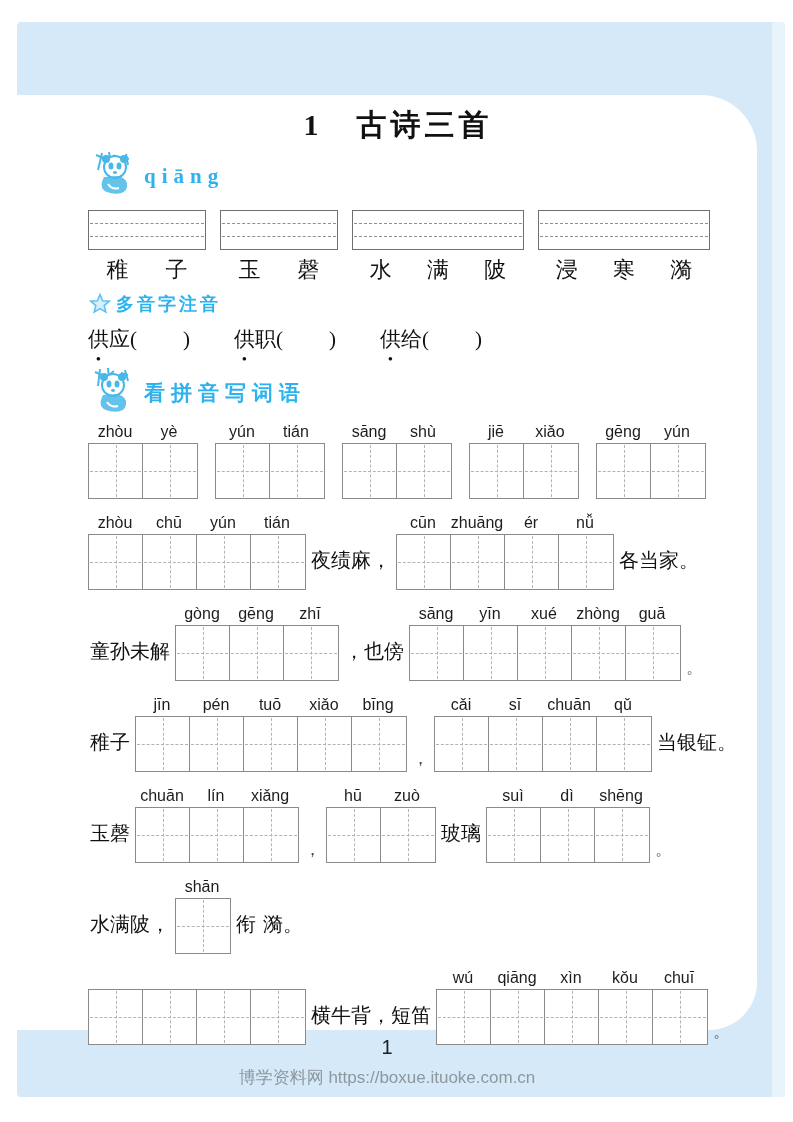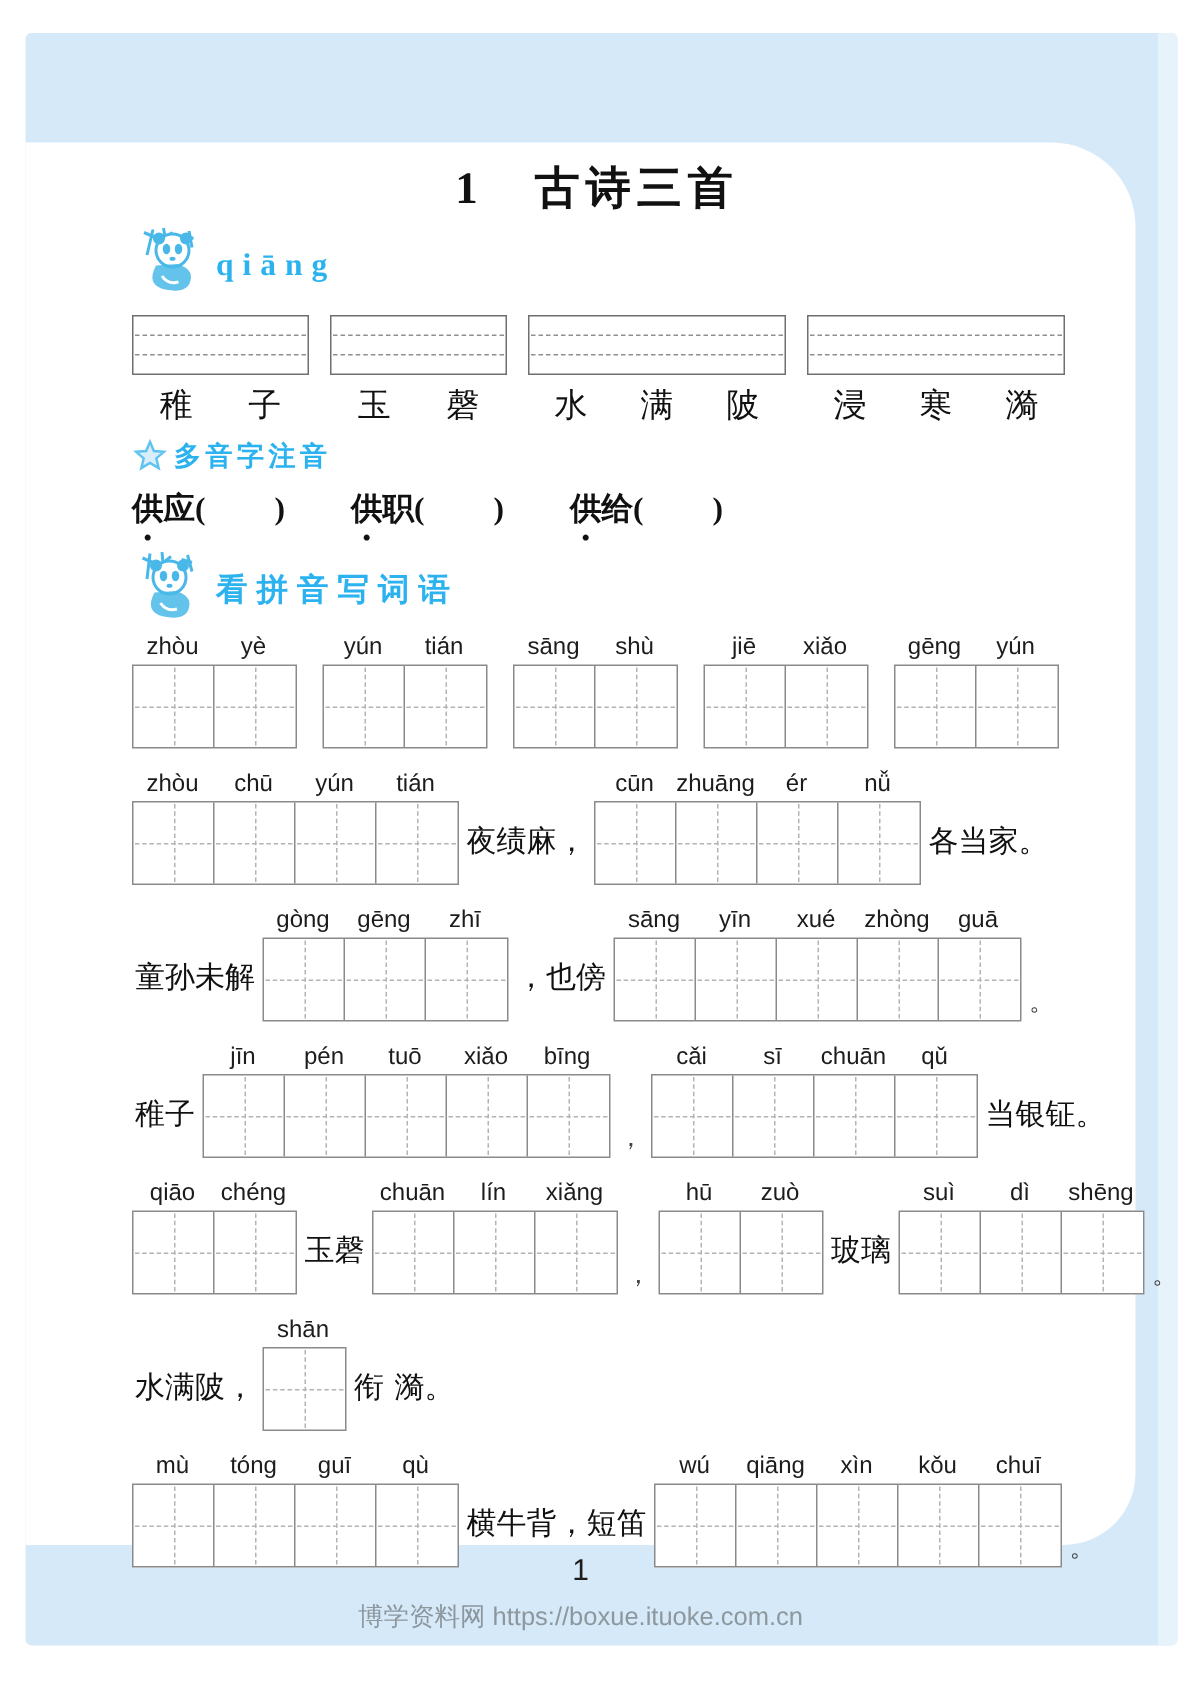--- a/index.html
+++ b/index.html
@@ -20,21 +20,21 @@
   .star{display:flex;align-items:center;}
   
   .s1-row{display:flex;gap:14px;margin-top:10px;}
   .s1col{display:flex;flex-direction:column;}
   .pbox{height:40px;border:1.5px solid #6f6f6f;position:relative;background:#fff;box-sizing:border-box;}
   .pbox::before,.pbox::after{content:"";position:absolute;left:1px;right:1px;border-top:1px dashed #8f8f8f;}
   .pbox::before{top:12px;}
   .pbox::after{top:25px;}
   .word{display:flex;justify-content:space-around;margin-top:5px;font-size:22px;color:#111;height:26px;}
   
-  .poly-row{display:flex;margin-top:8px;font-size:21px;color:#111;height:38px;font-weight:bold;}
+  .poly-row{display:flex;margin-top:8px;font-size:21px;color:#111;height:38px;}
   .poly-item{margin-right:44px;white-space:nowrap;}
   .poly-head{position:relative;display:inline-block;}
   .poly-head::after{content:"\2022";position:absolute;left:50%;transform:translateX(-50%);
         bottom:-15px;font-size:15px;color:#111;}
   .blank{display:inline-block;width:46px;}
   
   .wrow{display:flex;align-items:flex-end;margin-top:11px;gap:3px;}
   .wrow.wide{gap:17px;margin-top:2px;}
   .gridblock{display:flex;flex-direction:column;}
   .pyrow{display:flex;height:22px;align-items:flex-end;margin-bottom:2px;}
@@ -292,30 +292,20 @@
             <div class="cells">
               <div class="cell"></div>
               <div class="cell"></div>
               <div class="cell"></div>
               <div class="cell"></div>
             </div>
           </div>
           <span class="frag">当银钲。</span>
         </div>
         <div class="wrow">
-          <div class="gridblock">
-            <div class="pyrow">
-              <span class="py">qiāo</span>
-              <span class="py">chéng</span>
-            </div>
-            <div class="cells">
-              <div class="cell"></div>
-              <div class="cell"></div>
-            </div>
-          </div>
           <span class="frag">玉磬</span>
           <div class="gridblock">
             <div class="pyrow">
               <span class="py">chuān</span>
               <span class="py">lín</span>
               <span class="py">xiǎng</span>
             </div>
             <div class="cells">
               <div class="cell"></div>
               <div class="cell"></div>
@@ -356,26 +346,20 @@
             </div>
             <div class="cells">
               <div class="cell"></div>
             </div>
           </div>
           <span class="frag">衔</span>
           <span class="frag">漪。</span>
         </div>
         <div class="wrow">
           <div class="gridblock">
-            <div class="pyrow">
-              <span class="py">mù</span>
-              <span class="py">tóng</span>
-              <span class="py">guī</span>
-              <span class="py">qù</span>
-            </div>
             <div class="cells">
               <div class="cell"></div>
               <div class="cell"></div>
               <div class="cell"></div>
               <div class="cell"></div>
             </div>
           </div>
           <span class="frag">横牛背，短笛</span>
           <div class="gridblock">
             <div class="pyrow">

